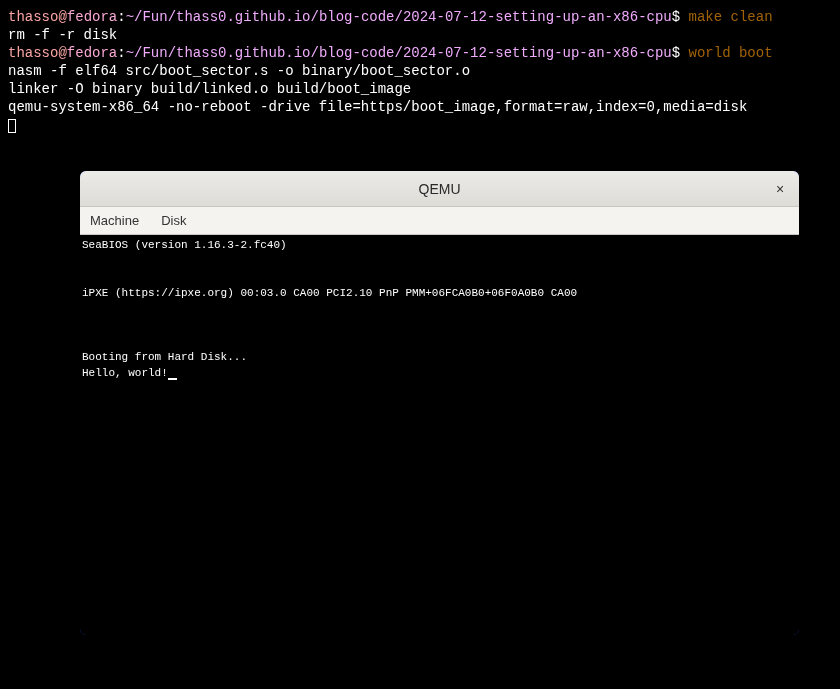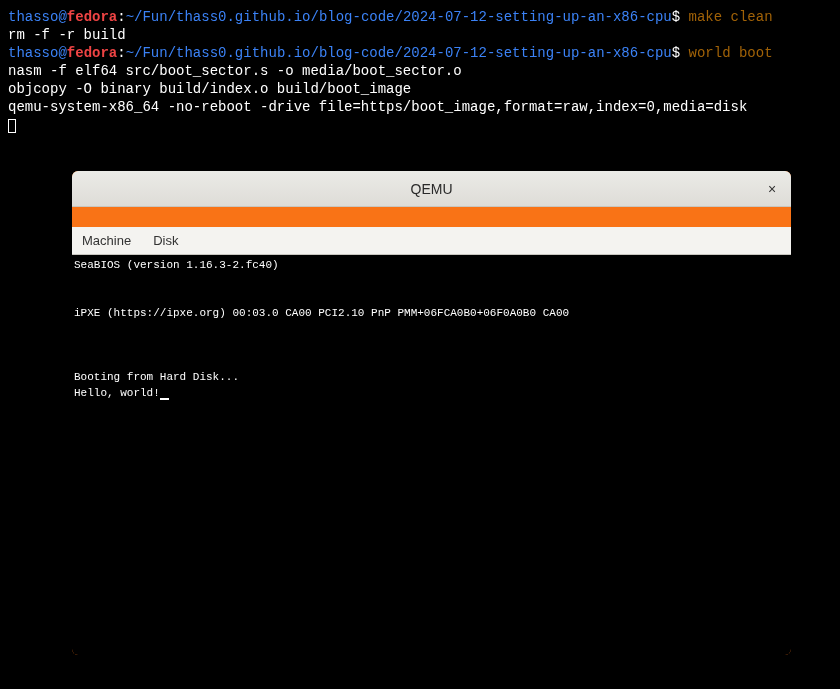--- a/index.html
+++ b/index.html
@@ -15,28 +15,27 @@
       width: 840px;
       height: 689px;
       position: relative;
       overflow: hidden;
     }
     .terminal {
       padding: 8px;
       line-height: 18px;
     }
     .prompt-user {
-      color: #3b82f6;
+      color: #fca5a5;
     }
     .prompt-host {
-      color: #ef4444;
-      font-weight: bold;
+      color: #f9a8d4;
     }
     .prompt-path {
-      color: #3b82f6;
+      color: #f0abfc;
     }
     .prompt-colon {
       color: #fff;
     }
     .prompt-dollar {
       color: #fff;
     }
     .cmd {
       color: #a16207;
     }
@@ -46,24 +45,24 @@
     .cursor-box {
       display: inline-block;
       width: 8px;
       height: 14px;
       border: 1px solid #fff;
       background: transparent;
       vertical-align: text-bottom;
     }
     .qemu-window {
       position: absolute;
-      left: 72px;
+      left: 80px;
       top: 171px;
       width: 719px;
-      background: #f97316;
+      background: #1d4ed8;
       border-radius: 6px;
       box-shadow: 0 4px 20px rgba(0,0,0,0.5);
       overflow: hidden;
     }
     .titlebar {
       display: flex;
       align-items: center;
       justify-content: center;
       height: 36px;
       position: relative;
@@ -92,21 +91,20 @@
       height: 28px;
       background: #f4f3f0;
       display: flex;
       align-items: center;
       padding: 0 6px;
       font-family: -apple-system, BlinkMacSystemFont, 'Segoe UI', sans-serif;
       font-size: 13px;
       color: #333;
       gap: 14px;
       border-bottom: 1px solid #c8c6c0;
-      margin-top: 20px;
     }
     .menu-item {
       cursor: pointer;
       padding: 2px 4px;
     }
     .qemu-content {
       background: #000;
       color: #fff;
       font-family: 'Courier New', monospace;
       font-size: 11px;
@@ -126,26 +124,26 @@
       vertical-align: -4px;
     }
   </style>
 </head>
 <body>
 
 <div class="terminal">
   <div>
     <span class="prompt-user">thasso</span><span class="prompt-user">@</span><span class="prompt-host">fedora</span><span class="prompt-colon">:</span><span class="prompt-path">~/Fun/thass0.github.io/blog-code/2024-07-12-setting-up-an-x86-cpu</span><span class="prompt-dollar">$ </span><span class="cmd">make clean</span>
   </div>
-  <div class="output">rm -f -r build</div>
+  <div class="output">rm -f -r disk</div>
   <div>
     <span class="prompt-user">thasso</span><span class="prompt-user">@</span><span class="prompt-host">fedora</span><span class="prompt-colon">:</span><span class="prompt-path">~/Fun/thass0.github.io/blog-code/2024-07-12-setting-up-an-x86-cpu</span><span class="prompt-dollar">$ </span><span class="cmd">world boot</span>
   </div>
-  <div class="output">nasm -f elf64 src/boot_sector.s -o media/boot_sector.o</div>
-  <div class="output">objcopy -O binary build/index.o build/boot_image</div>
+  <div class="output">nasm -f elf64 src/boot_sector.s -o binary/boot_sector.o</div>
+  <div class="output">linker -O binary build/linked.o build/boot_image</div>
   <div class="output">qemu-system-x86_64 -no-reboot -drive file=https/boot_image,format=raw,index=0,media=disk</div>
   <div><span class="cursor-box"></span></div>
 </div>
 
 <div class="qemu-window">
   <div class="titlebar">
     <span class="titlebar-title">QEMU</span>
     <span class="close-btn">×</span>
   </div>
   <div class="menubar">

